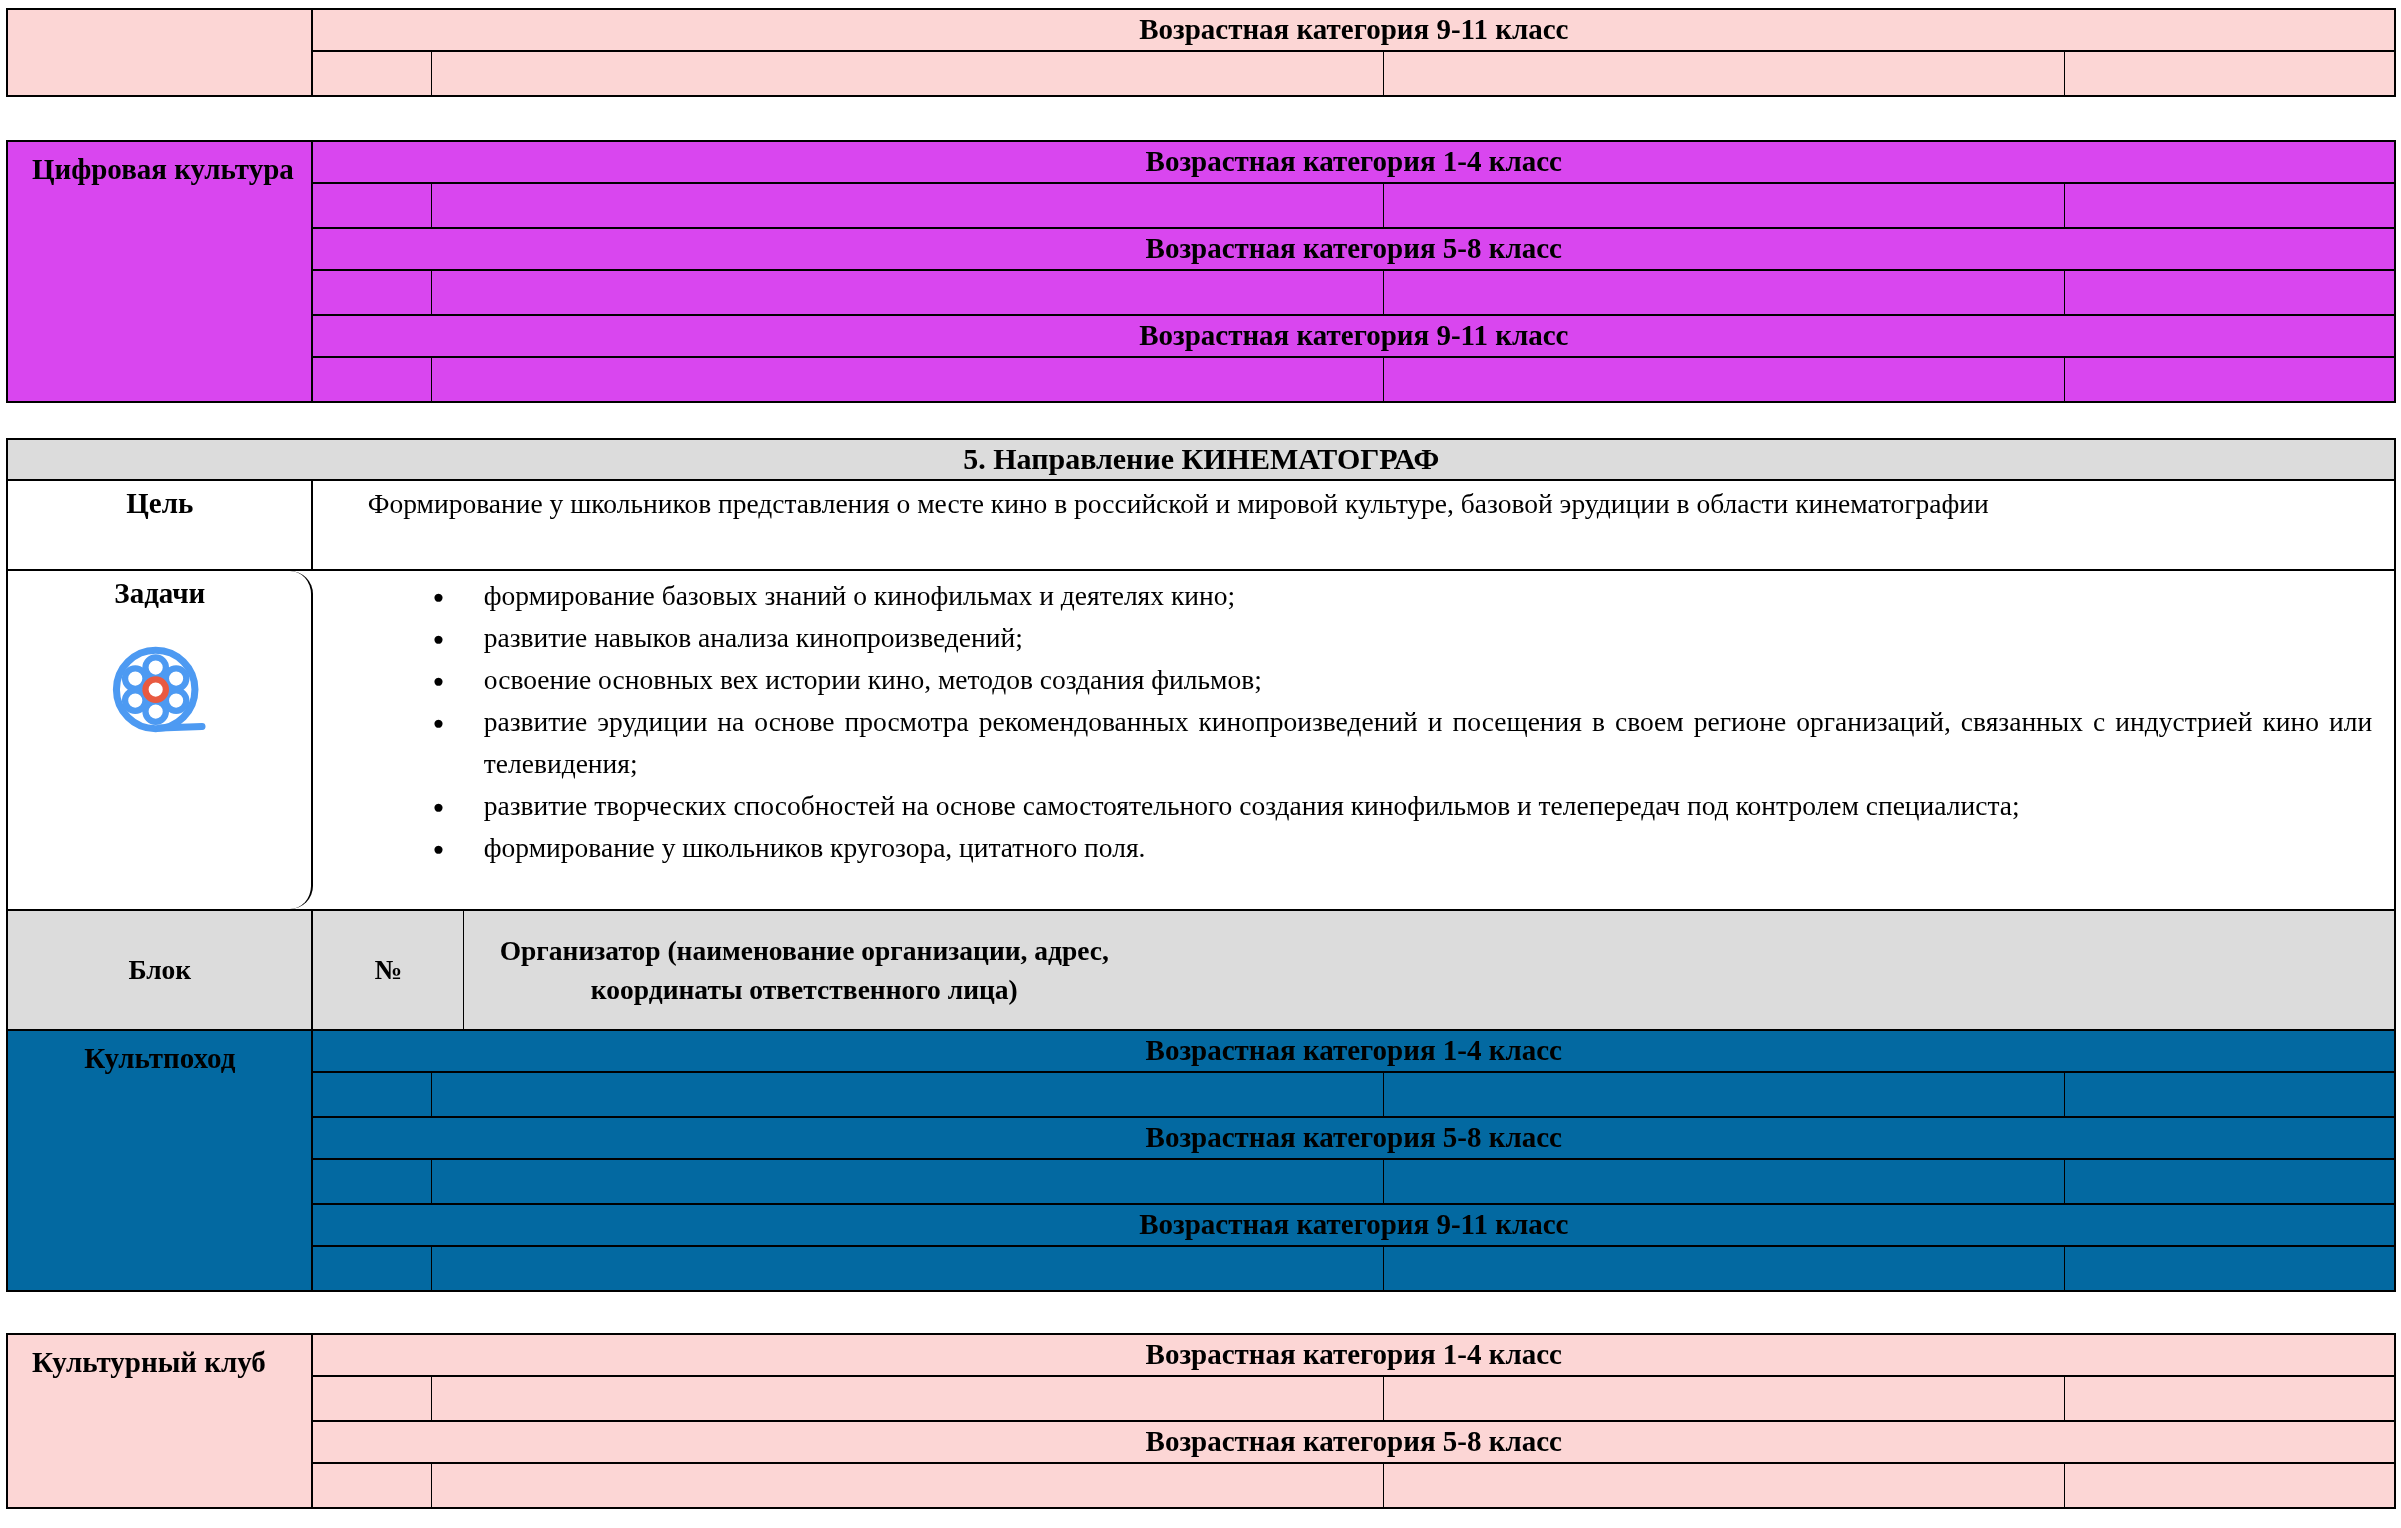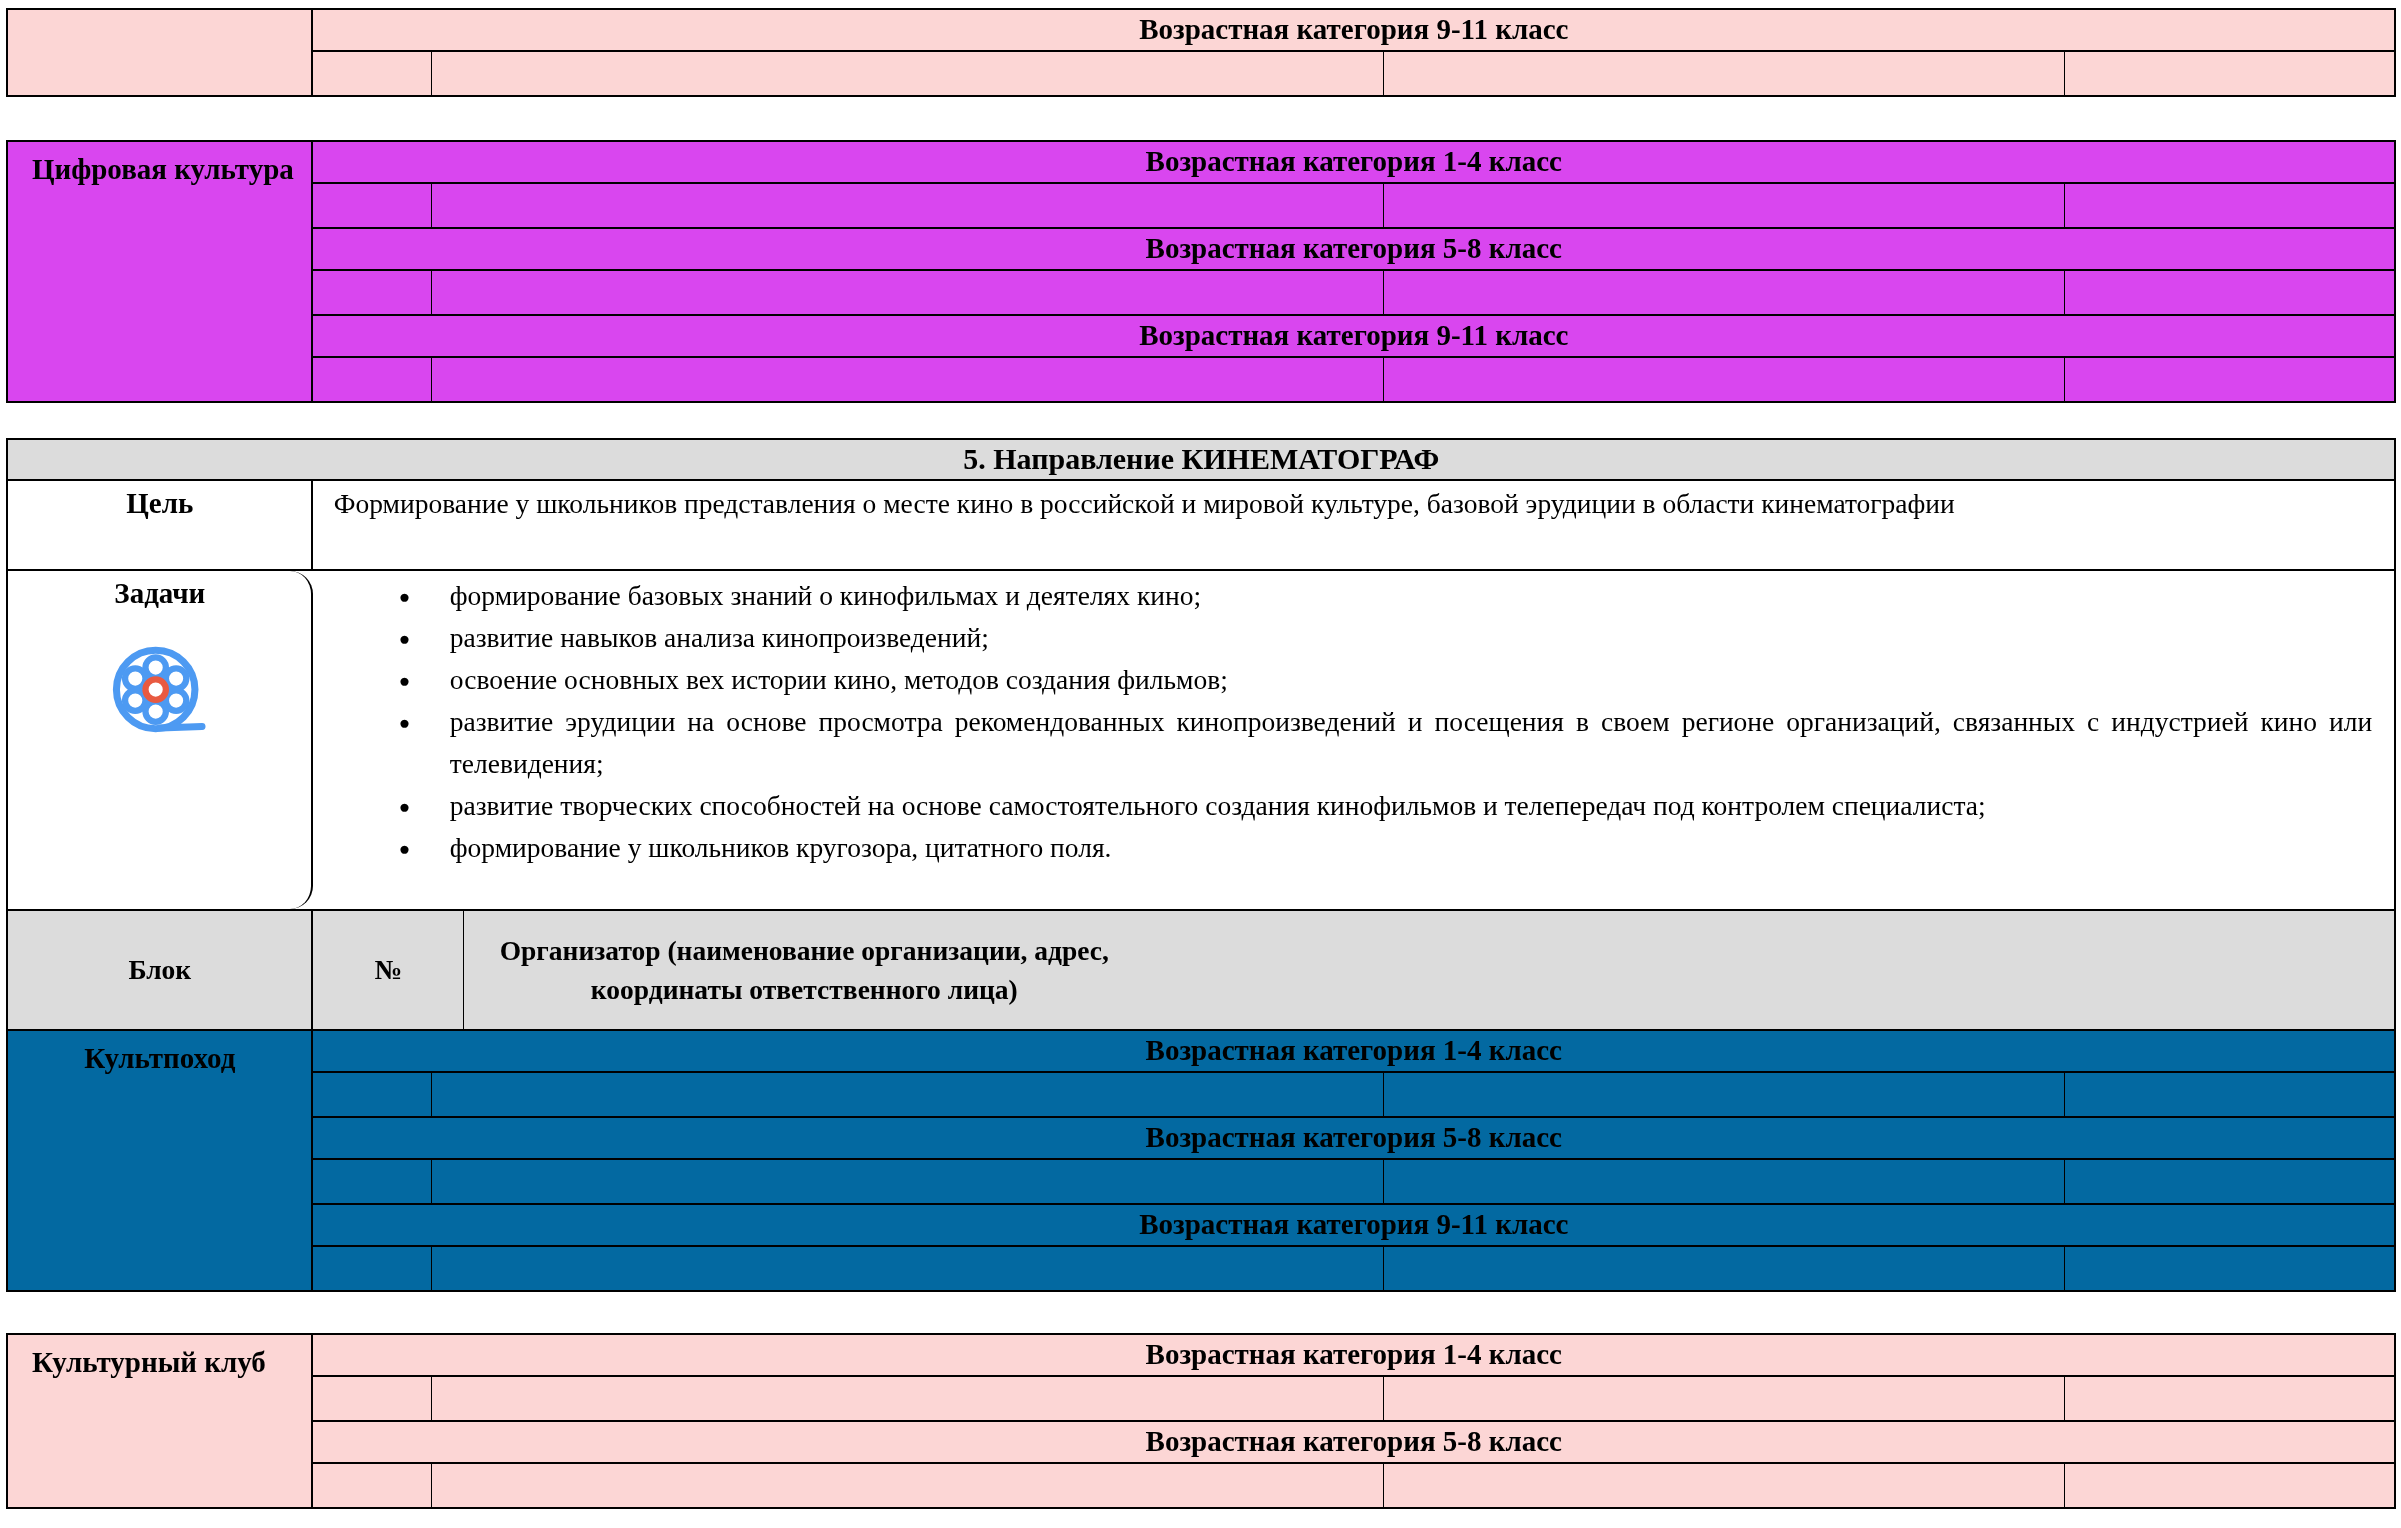--- a/index.html
+++ b/index.html
@@ -36,21 +36,21 @@
     min-height:39px;display:flex;align-items:center;justify-content:center;
     font-weight:bold;font-size:30px;border-bottom:2.4px solid #000;
   }
   .sec-row{display:flex;border-bottom:2.4px solid #000;}
   .label-cell{
     flex:0 0 305px;box-sizing:border-box;border-right:2.4px solid #000;
     text-align:center;font-weight:bold;font-size:29px;padding-top:6.3px;
   }
   .text-cell{
     flex:1 1 auto;min-width:0;font-size:27.5px;line-height:42px;
-    text-align:justify;padding:2.4px 20.5px 0 20.5px;box-sizing:border-box;
+    text-align:justify;padding:2.4px 20.5px 0 20.5px;box-sizing:border-box;margin-left:34px;
   }
   .goal-row{min-height:88px;}
   .tasks-row{min-height:338px;}
   .tasks-label{display:flex;flex-direction:column;align-items:center;border-radius:23px;}
   .reel{margin-top:33px;}
   ul.bullets{margin:1.6px 0 0 0;padding:0;list-style:none;}
   ul.bullets li{
     position:relative;padding-left:116px;padding-right:1.6px;
     line-height:42px;text-align:justify;font-size:27.5px;
   }

